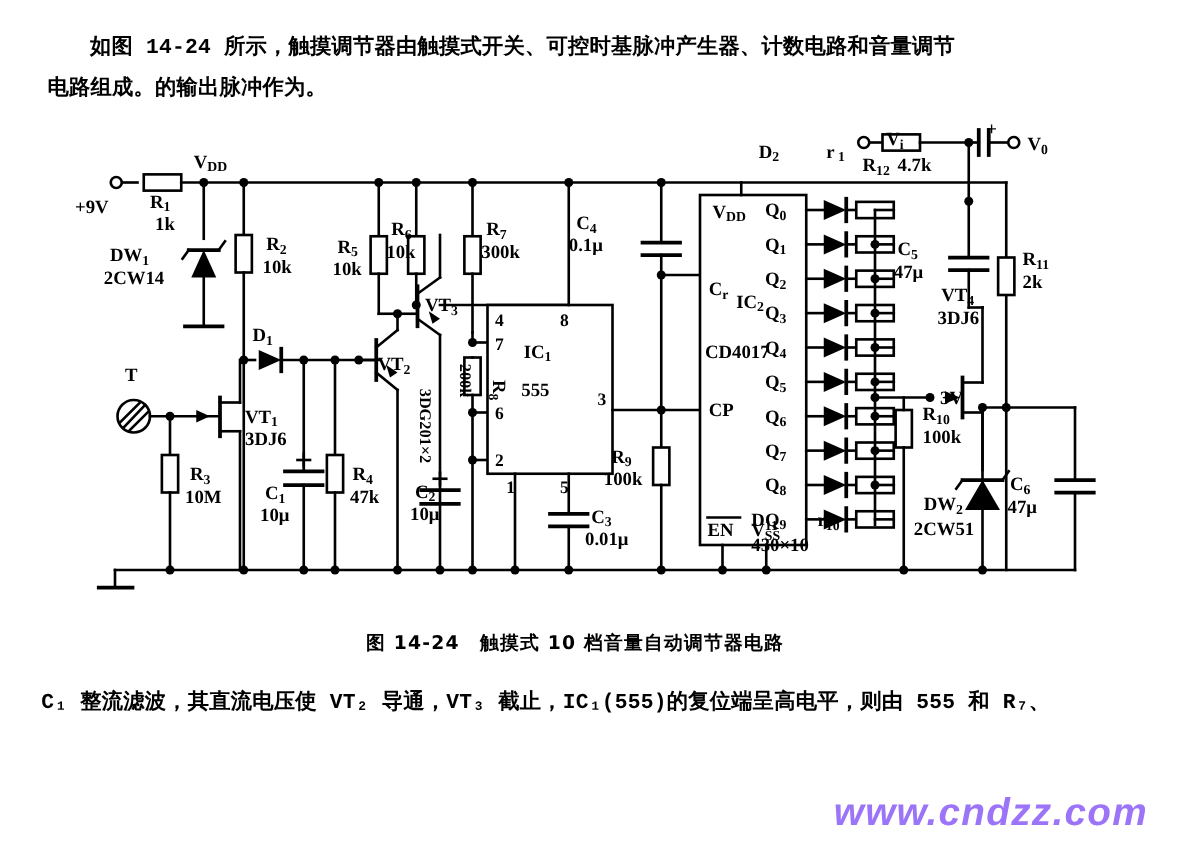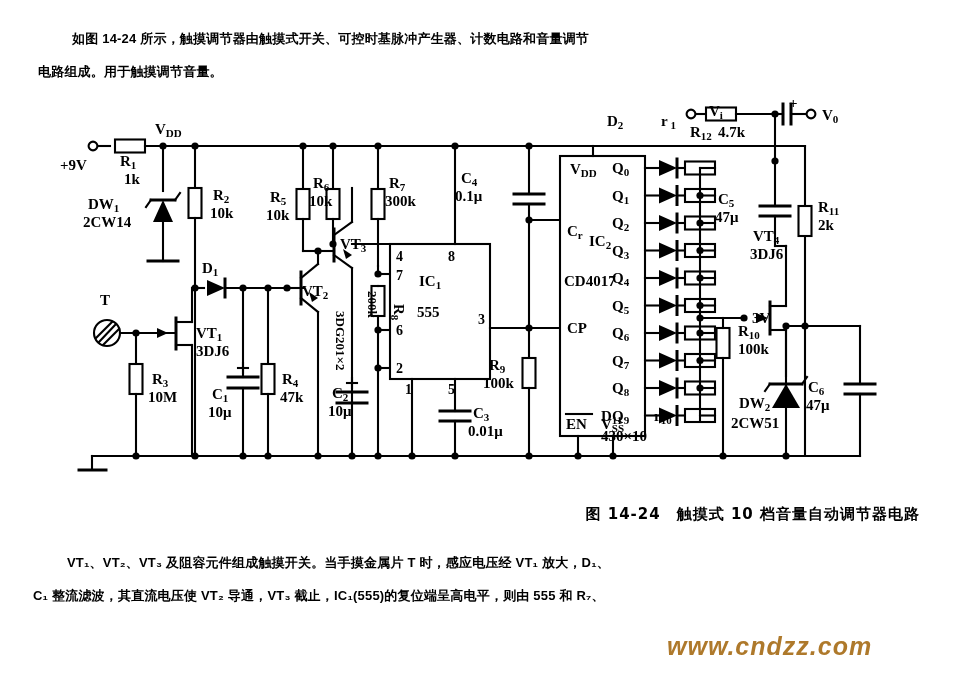--- a/index.html
+++ b/index.html
@@ -1,47 +1,47 @@
 <!DOCTYPE html>
 <html><head>
 <meta charset="utf-8">
 <style>
   html,body{margin:0;padding:0;background:#fff;}
   body{width:960px;height:683px;position:relative;overflow:hidden;
        font-family:"Liberation Serif","DejaVu Serif",serif;color:#000;}
   .page{position:absolute;inset:0;}
 
   
-  .para{position:absolute;font-size:13px;line-height:33px;letter-spacing:.2px;
-        font-weight:700;white-space:nowrap;font-family:Liberation Sans, sans-serif;}
+  .para{position:absolute;font-size:17px;line-height:33px;letter-spacing:.2px;
+        font-weight:700;white-space:nowrap;font-family:Liberation Mono, monospace;}
   .ln{display:block;}
 
-  .caption{position:absolute;left:0;width:920px;text-align:right;
+  .caption{position:absolute;left:0;width:920px;text-align:center;
            font-size:15px;font-weight:700;letter-spacing:1px;
            font-family:"DejaVu Sans","Liberation Sans",sans-serif;}
 
   .watermark{position:absolute;font-family:"Liberation Sans","DejaVu Sans",sans-serif;
-             font-size:25px;font-weight:700;font-style:italic;color:#a16207;
+             font-size:31px;font-weight:700;font-style:italic;color:#8b5cf6;
              opacity:.85;letter-spacing:1px;pointer-events:none;}
 
   
   #schematic{position:absolute;left:0;top:96px;width:960px;height:400px;}
   #schematic svg{display:block;}
   .lbl{font-family:"Liberation Serif","DejaVu Serif",serif;font-size:15px;font-weight:700;}
   .lbl.sm{font-size:13px;}
   .pin{font-family:"Liberation Serif","DejaVu Serif",serif;font-size:14px;font-weight:700;}
 </style>
 </head>
 <body>
 
 <div class="page">
 
   <div class="para" style="left:38px;top:22px;">
     <span class="ln" style="padding-left:34px;">如图 14-24 所示，触摸调节器由触摸式开关、可控时基脉冲产生器、计数电路和音量调节</span>
-    <span class="ln">电路组成。用于触摸调节音量。</span>
+    <span class="ln">电路组成。的输出脉冲作为。</span>
   </div>
 
   <div id="schematic">
   <svg width="960" height="400" viewBox="0 0 960 400" xmlns="http://www.w3.org/2000/svg">
     <defs>
       <style>
         .w{stroke:#000;stroke-width:2.1;fill:none;stroke-linecap:square;}
         .w3{stroke:#000;stroke-width:3;fill:none;stroke-linecap:square;}
         .bx{stroke:#000;stroke-width:2.1;fill:#fff;}
         .fill{fill:#000;}
@@ -531,19 +531,18 @@
 
       <text class="lbl" x="808" y="296"><tspan>C</tspan><tspan font-size="11" dy="3">6</tspan></text>
       <text class="lbl" x="806" y="314">47μ</text>
     </g>
   </svg>
   </div>
 
   <div class="caption" style="top:505px;">图 14-24　触摸式 10 档音量自动调节器电路</div>
 
   <div class="para" style="left:33px;top:546px;">
-    <span class="ln" style="padding-left:34px;">VT₁、VT₂、VT₃ 及阻容元件组成触摸开关。当手摸金属片 T 时，感应电压经 VT₁ 放大，D₁、</span>
     <span class="ln">C₁ 整流滤波，其直流电压使 VT₂ 导通，VT₃ 截止，IC₁(555)的复位端呈高电平，则由 555 和 R₇、</span>
   </div>
 
   <div class="watermark" style="left:667px;top:632px;">www.cndzz.com</div>
 
 </div>
 
 </body></html>

